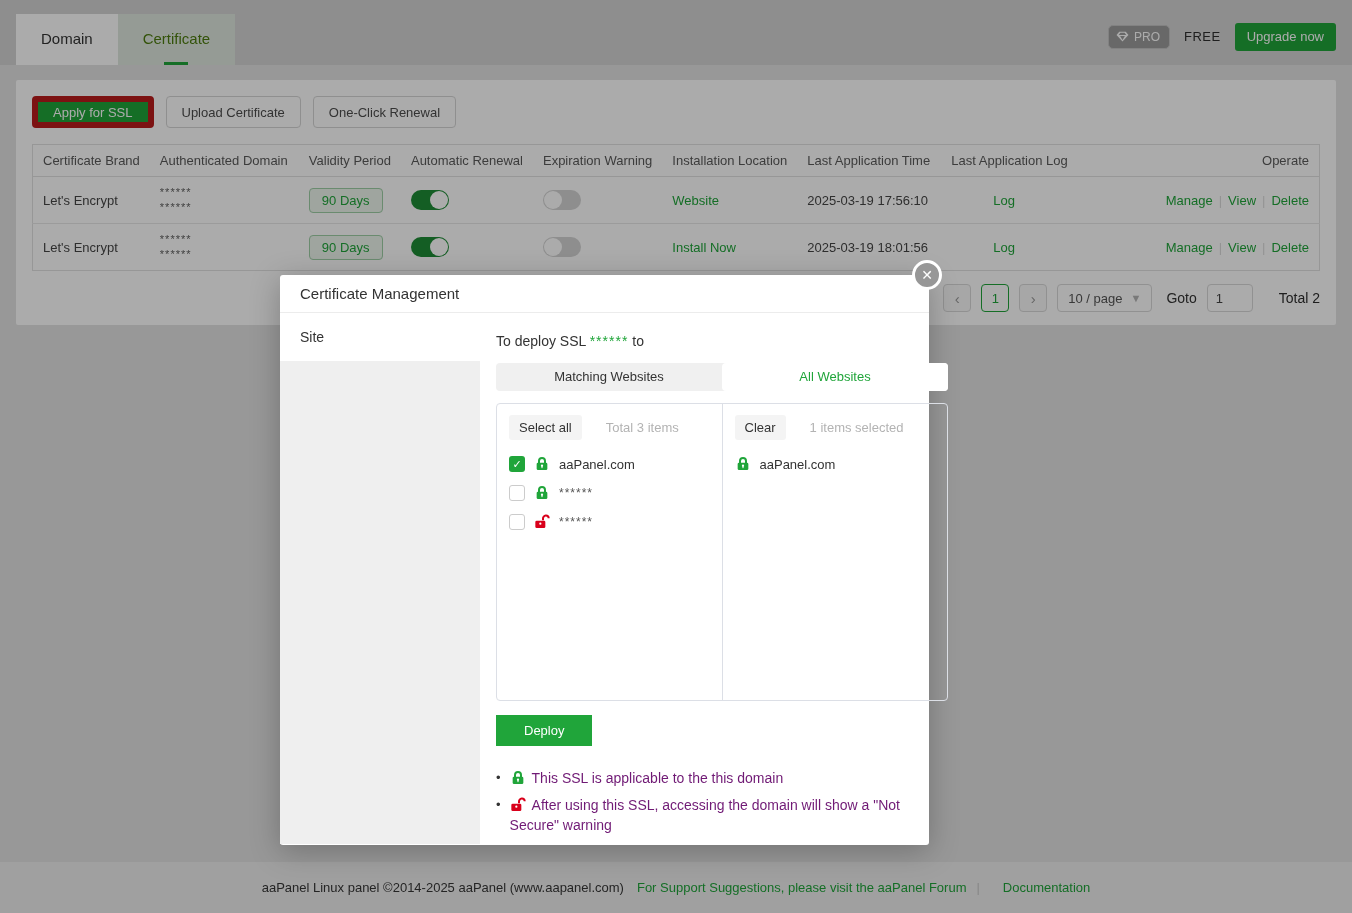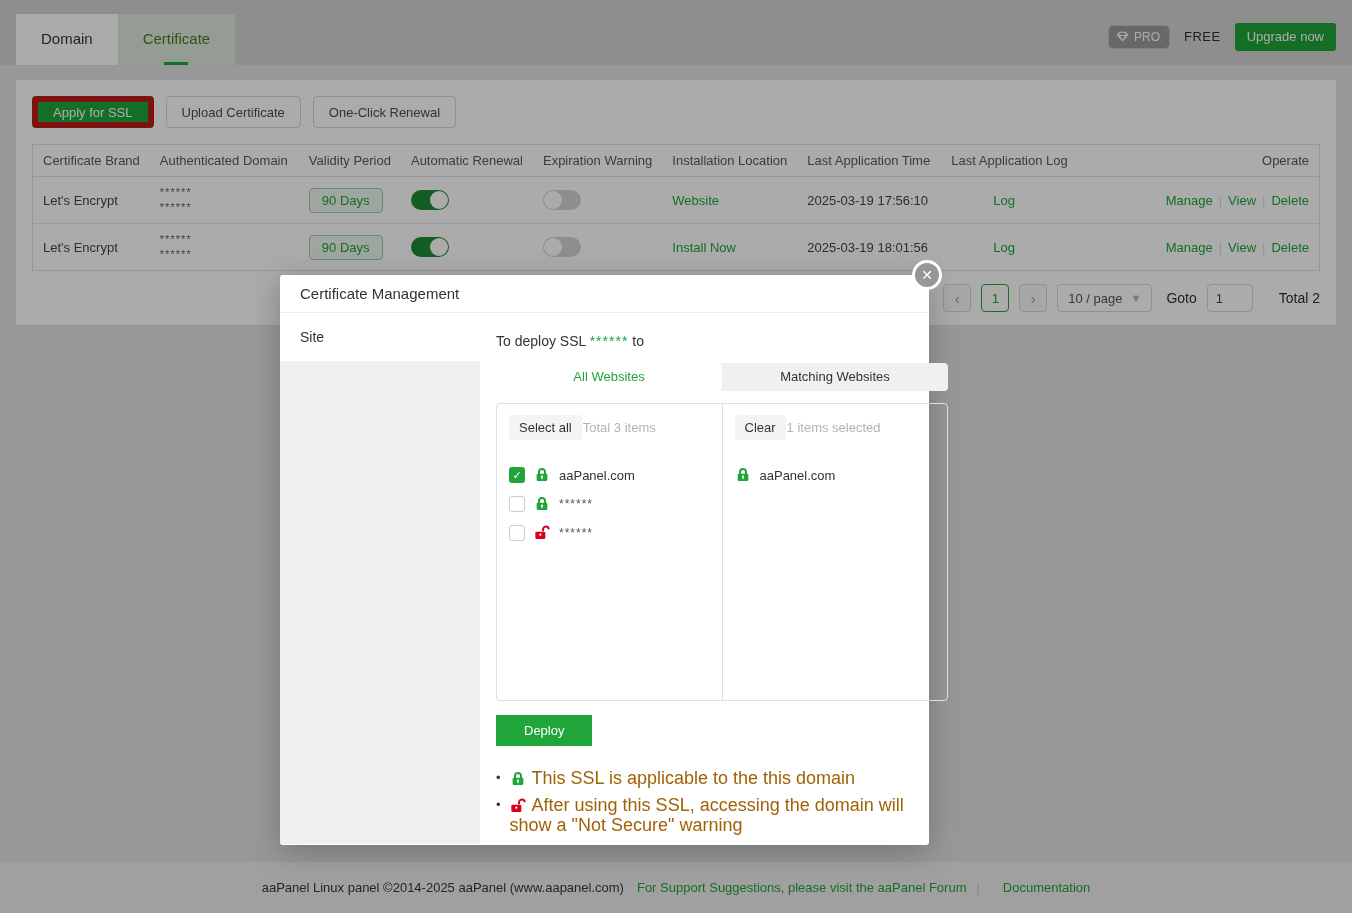--- a/index.html
+++ b/index.html
@@ -108,42 +108,42 @@
   .deploy-line .ssl-name { color:#20a53a; letter-spacing:1px; }
   .seg-tabs { display:flex; background:#f0f0f0; border-radius:4px; height:28px; }
   .seg { flex:1; text-align:center; line-height:28px; font-size:13px; color:#333;
     cursor:pointer; border-radius:4px; }
   .seg.active { background:#fff; color:#20a53a; }
 
   .transfer { display:flex; border:1px solid #dcdfe6; border-radius:4px;
     height:298px; margin-top:12px; overflow:hidden; }
   .t-col { flex:1; padding:11px 12px; }
   .t-col.src { border-right:1px solid #dcdfe6; }
-  .t-head { display:flex; align-items:center; gap:1px; margin-bottom:27px; }
+  .t-head { display:flex; align-items:center; gap:24px; margin-bottom:16px; }
   .chip { background:#f4f4f4; border-radius:3px; padding:5px 10px; font-size:13px;
     color:#333; cursor:pointer; }
   .t-summary { font-size:13px; color:#b3b3b3; }
   .t-item { display:flex; align-items:center; gap:9px; margin-bottom:13px;
     font-size:13px; color:#333; cursor:pointer; }
   .checkbox { width:16px; height:16px; border-radius:3px; flex:none;
     display:flex; align-items:center; justify-content:center; }
   .checkbox.checked { background:#20a53a; }
   .checkbox.checked::after { content:"✓"; color:#fff; font-size:11px; font-weight:bold; }
   .checkbox.unchecked { background:#fff; border:1px solid #ccc; }
   .lock-icon { width:16px; height:16px; flex:none; display:inline-block; }
   .t-item .masked-green { letter-spacing:1px; font-size:12px; color:#555; }
 
   .deploy-btn { margin-top:14px; background:#20a53a; border:none; color:#fff;
     font-size:13px; padding:8px 28px; border-radius:0; cursor:pointer;
     font-family:inherit; }
 
   .notes { margin-top:22px; width:452px; }
   .note { display:flex; gap:9px; margin-bottom:7px; }
   .note .bullet { color:#333; font-size:13px; line-height:20px; flex:none; }
-  .note .note-text { font-size:18px; color:#a16207; line-height:20px; }
+  .note .note-text { font-size:14px; color:#701a75; line-height:20px; }
   .note .lock-icon { vertical-align:-3px; margin-right:6px; }
 </style>
 </head>
 <body>
 
 <div class="topbar">
   <div class="tabs">
     <div class="tab">Domain</div>
     <div class="tab active">
       <span>Certificate</span>
@@ -261,22 +261,22 @@
       <div class="m-side-item active">Site</div>
     </div>
     <div class="m-content">
       <div class="deploy-line">
         <span>To deploy SSL</span>
         <span class="ssl-name">******</span>
         <span>to</span>
       </div>
 
       <div class="seg-tabs">
+        <div class="seg">Matching Websites</div>
         <div class="seg active">All Websites</div>
-        <div class="seg">Matching Websites</div>
       </div>
 
       <div class="transfer">
         <div class="t-col src">
           <div class="t-head">
             <span class="chip">Select all</span>
             <span class="t-summary">Total 3 items</span>
           </div>
           <div class="t-item">
             <span class="checkbox checked"></span>

